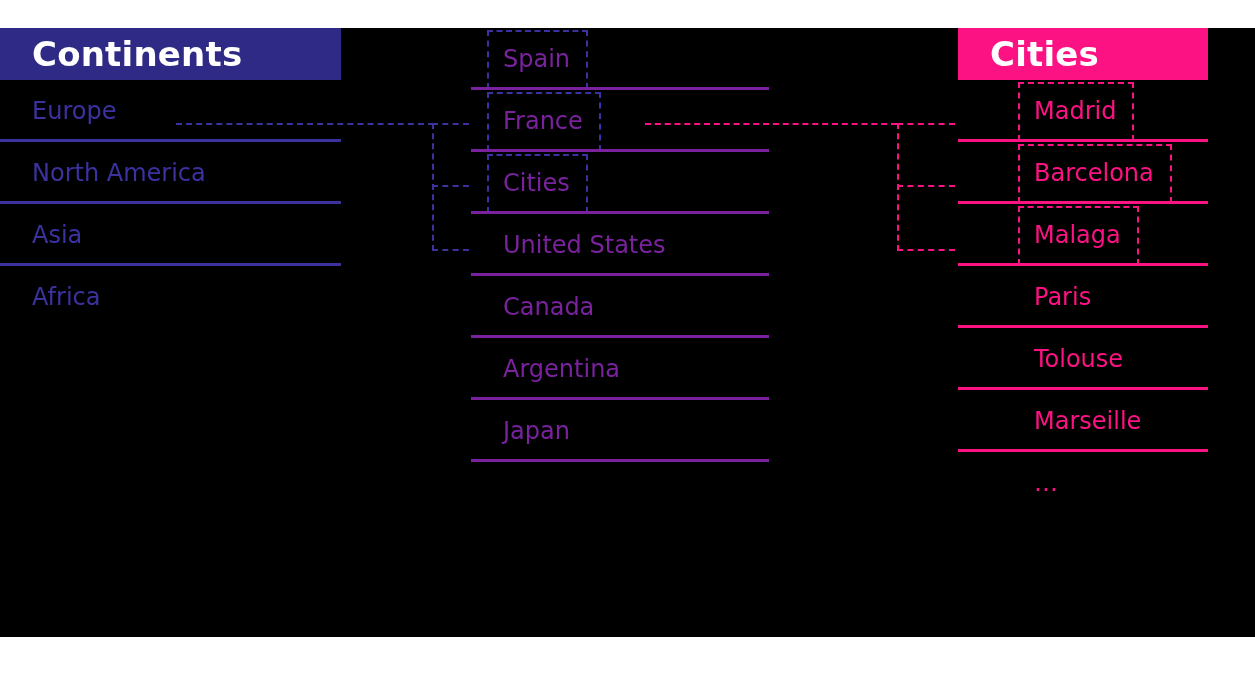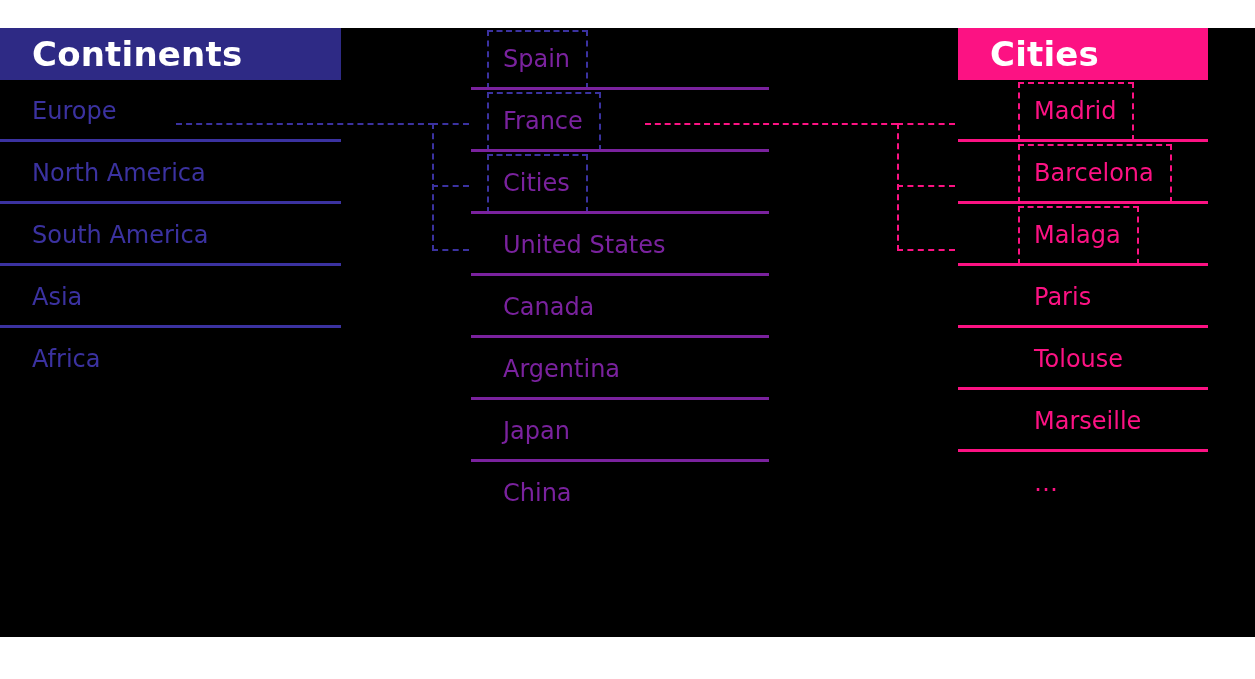--- a/index.html
+++ b/index.html
@@ -127,23 +127,20 @@
     <div class="column" id="col-continents">
       <div class="col-header">Continents</div>
       <div class="rows">
         <div class="row sep">
           <span class="label">Europe</span>
         </div>
         <div class="row sep">
           <span class="label">North America</span>
         </div>
         <div class="row sep">
-          <span class="label">South America</span>
-        </div>
-        <div class="row sep">
           <span class="label">Asia</span>
         </div>
         <div class="row">
           <span class="label">Africa</span>
         </div>
       </div>
     </div>
 
     <div class="column" id="col-countries">
       <div class="rows">
@@ -160,23 +157,20 @@
           <span class="label">United States</span>
         </div>
         <div class="row sep">
           <span class="label">Canada</span>
         </div>
         <div class="row sep">
           <span class="label">Argentina</span>
         </div>
         <div class="row sep">
           <span class="label">Japan</span>
-        </div>
-        <div class="row">
-          <span class="label">China</span>
         </div>
       </div>
     </div>
 
     <div class="column" id="col-cities">
       <div class="col-header">Cities</div>
       <div class="rows">
         <div class="row sep selected">
           <span class="label">Madrid</span>
         </div>

